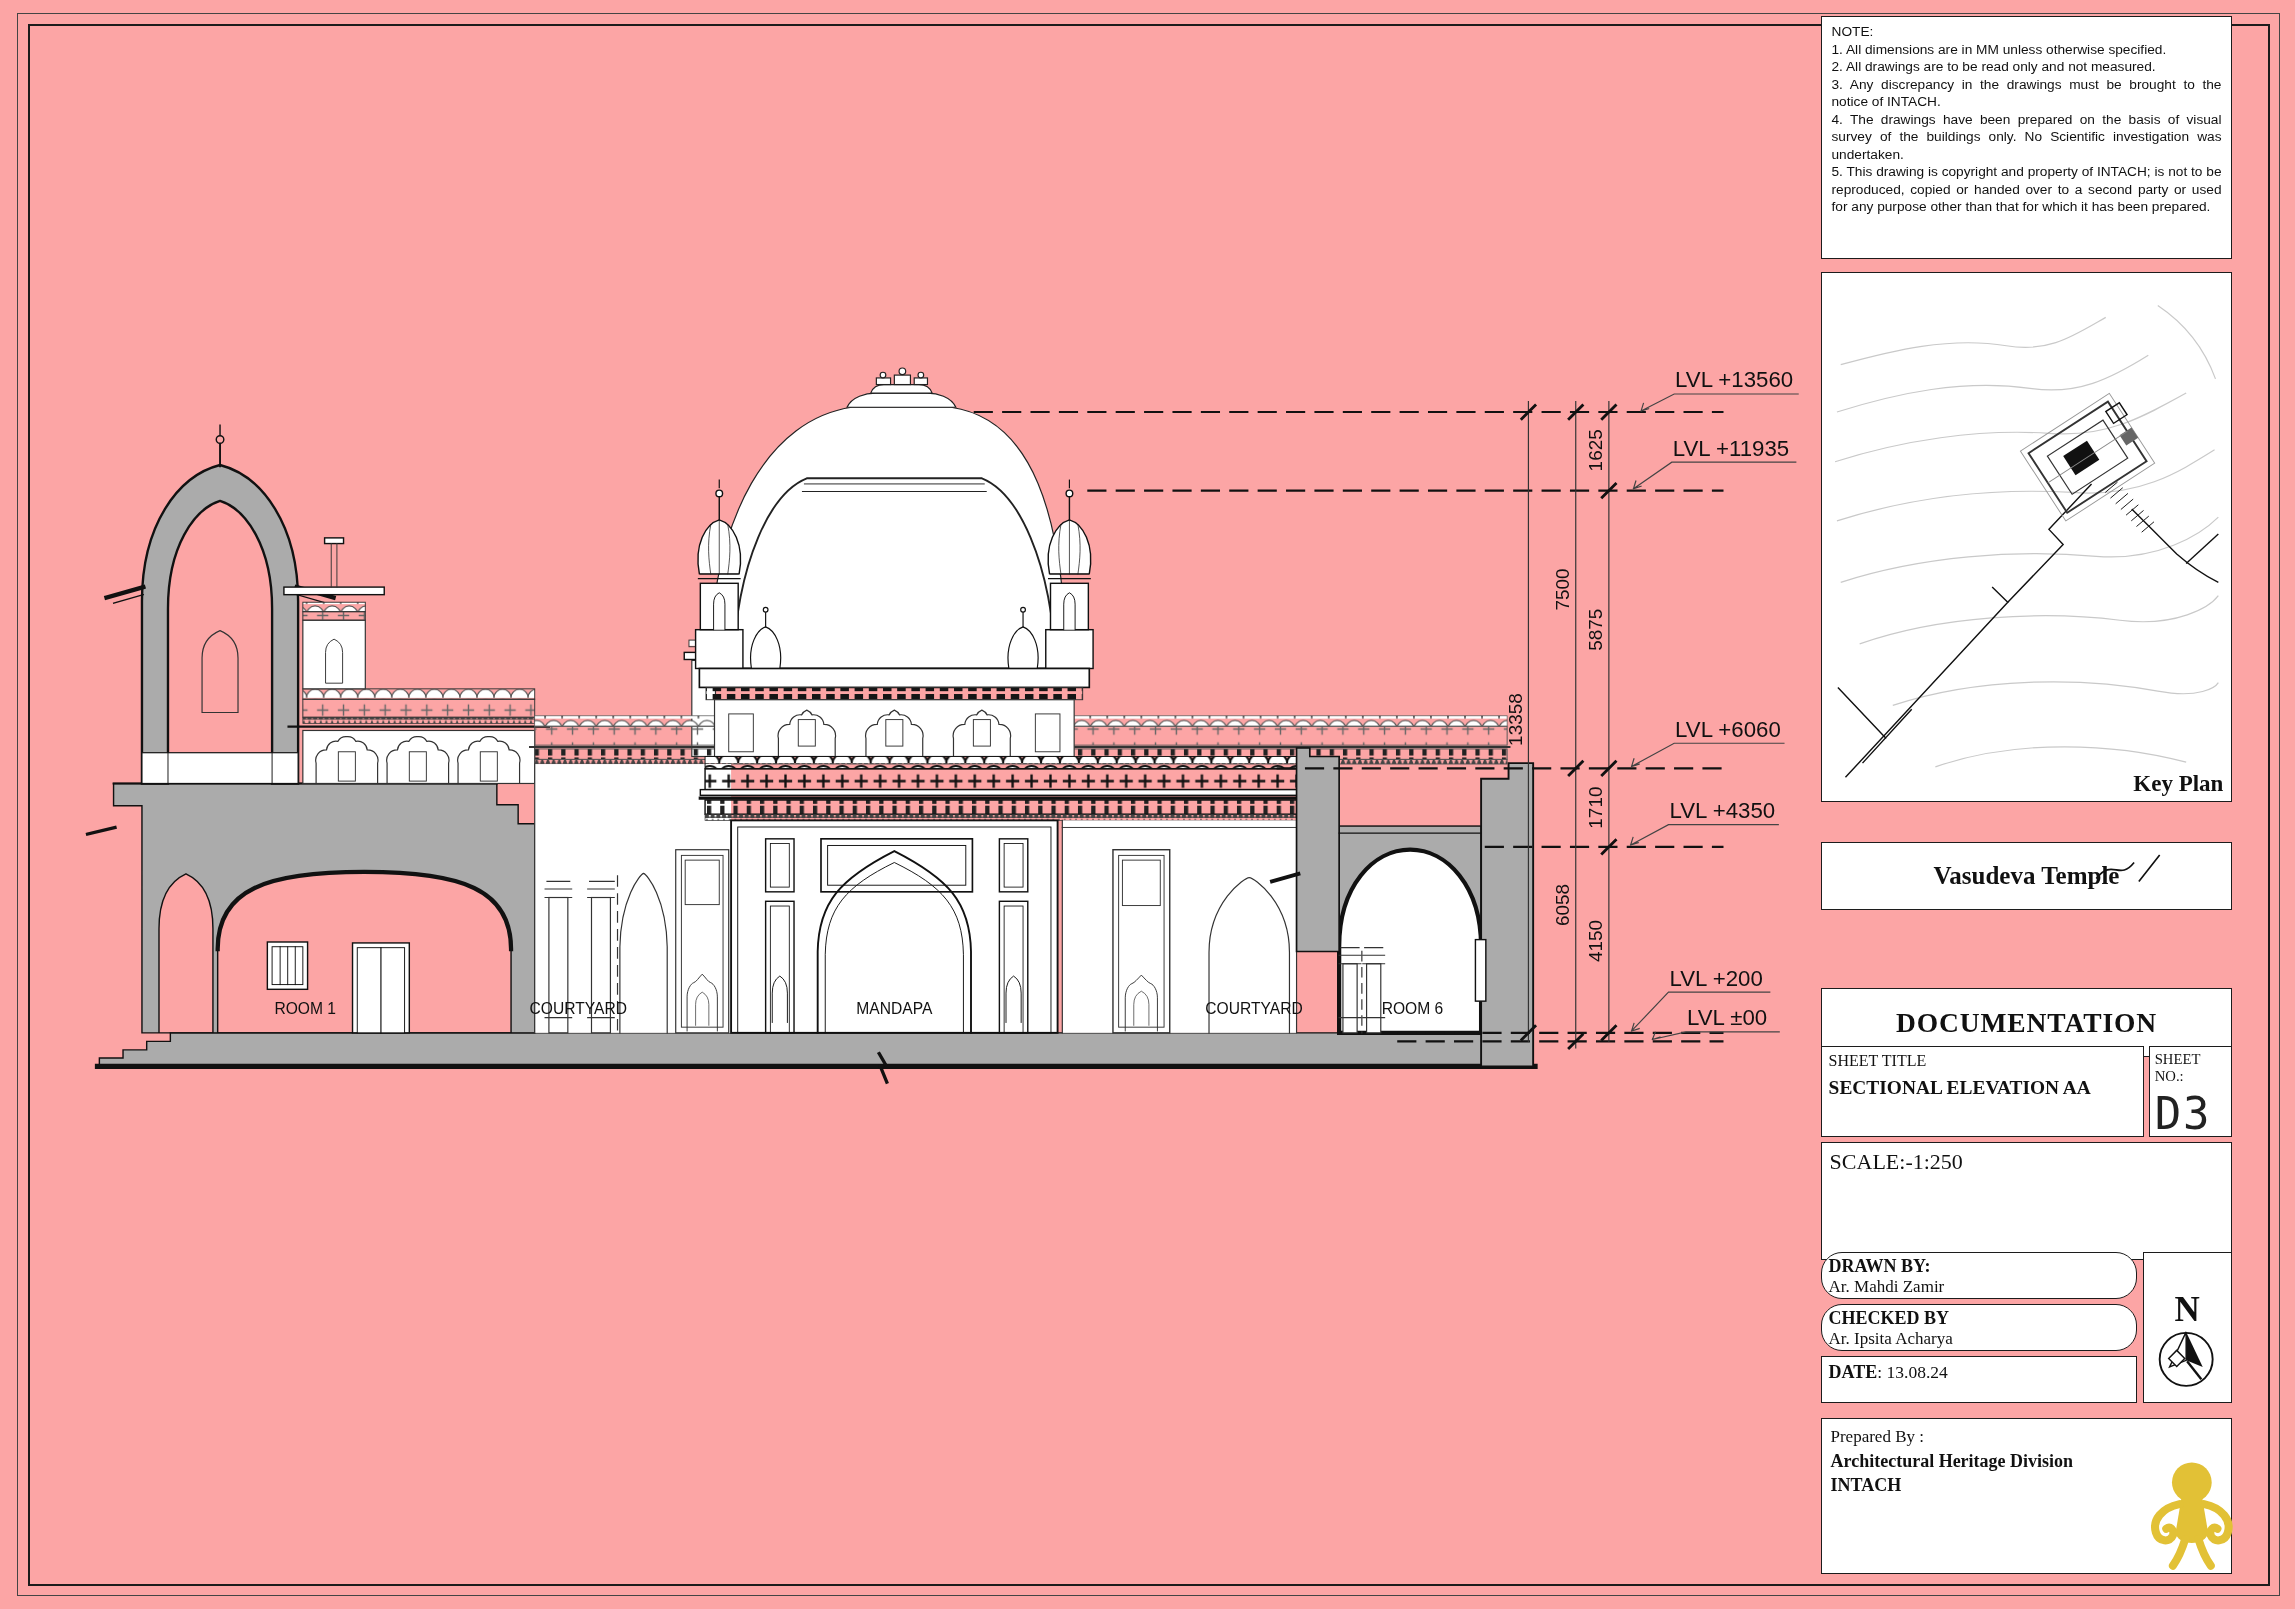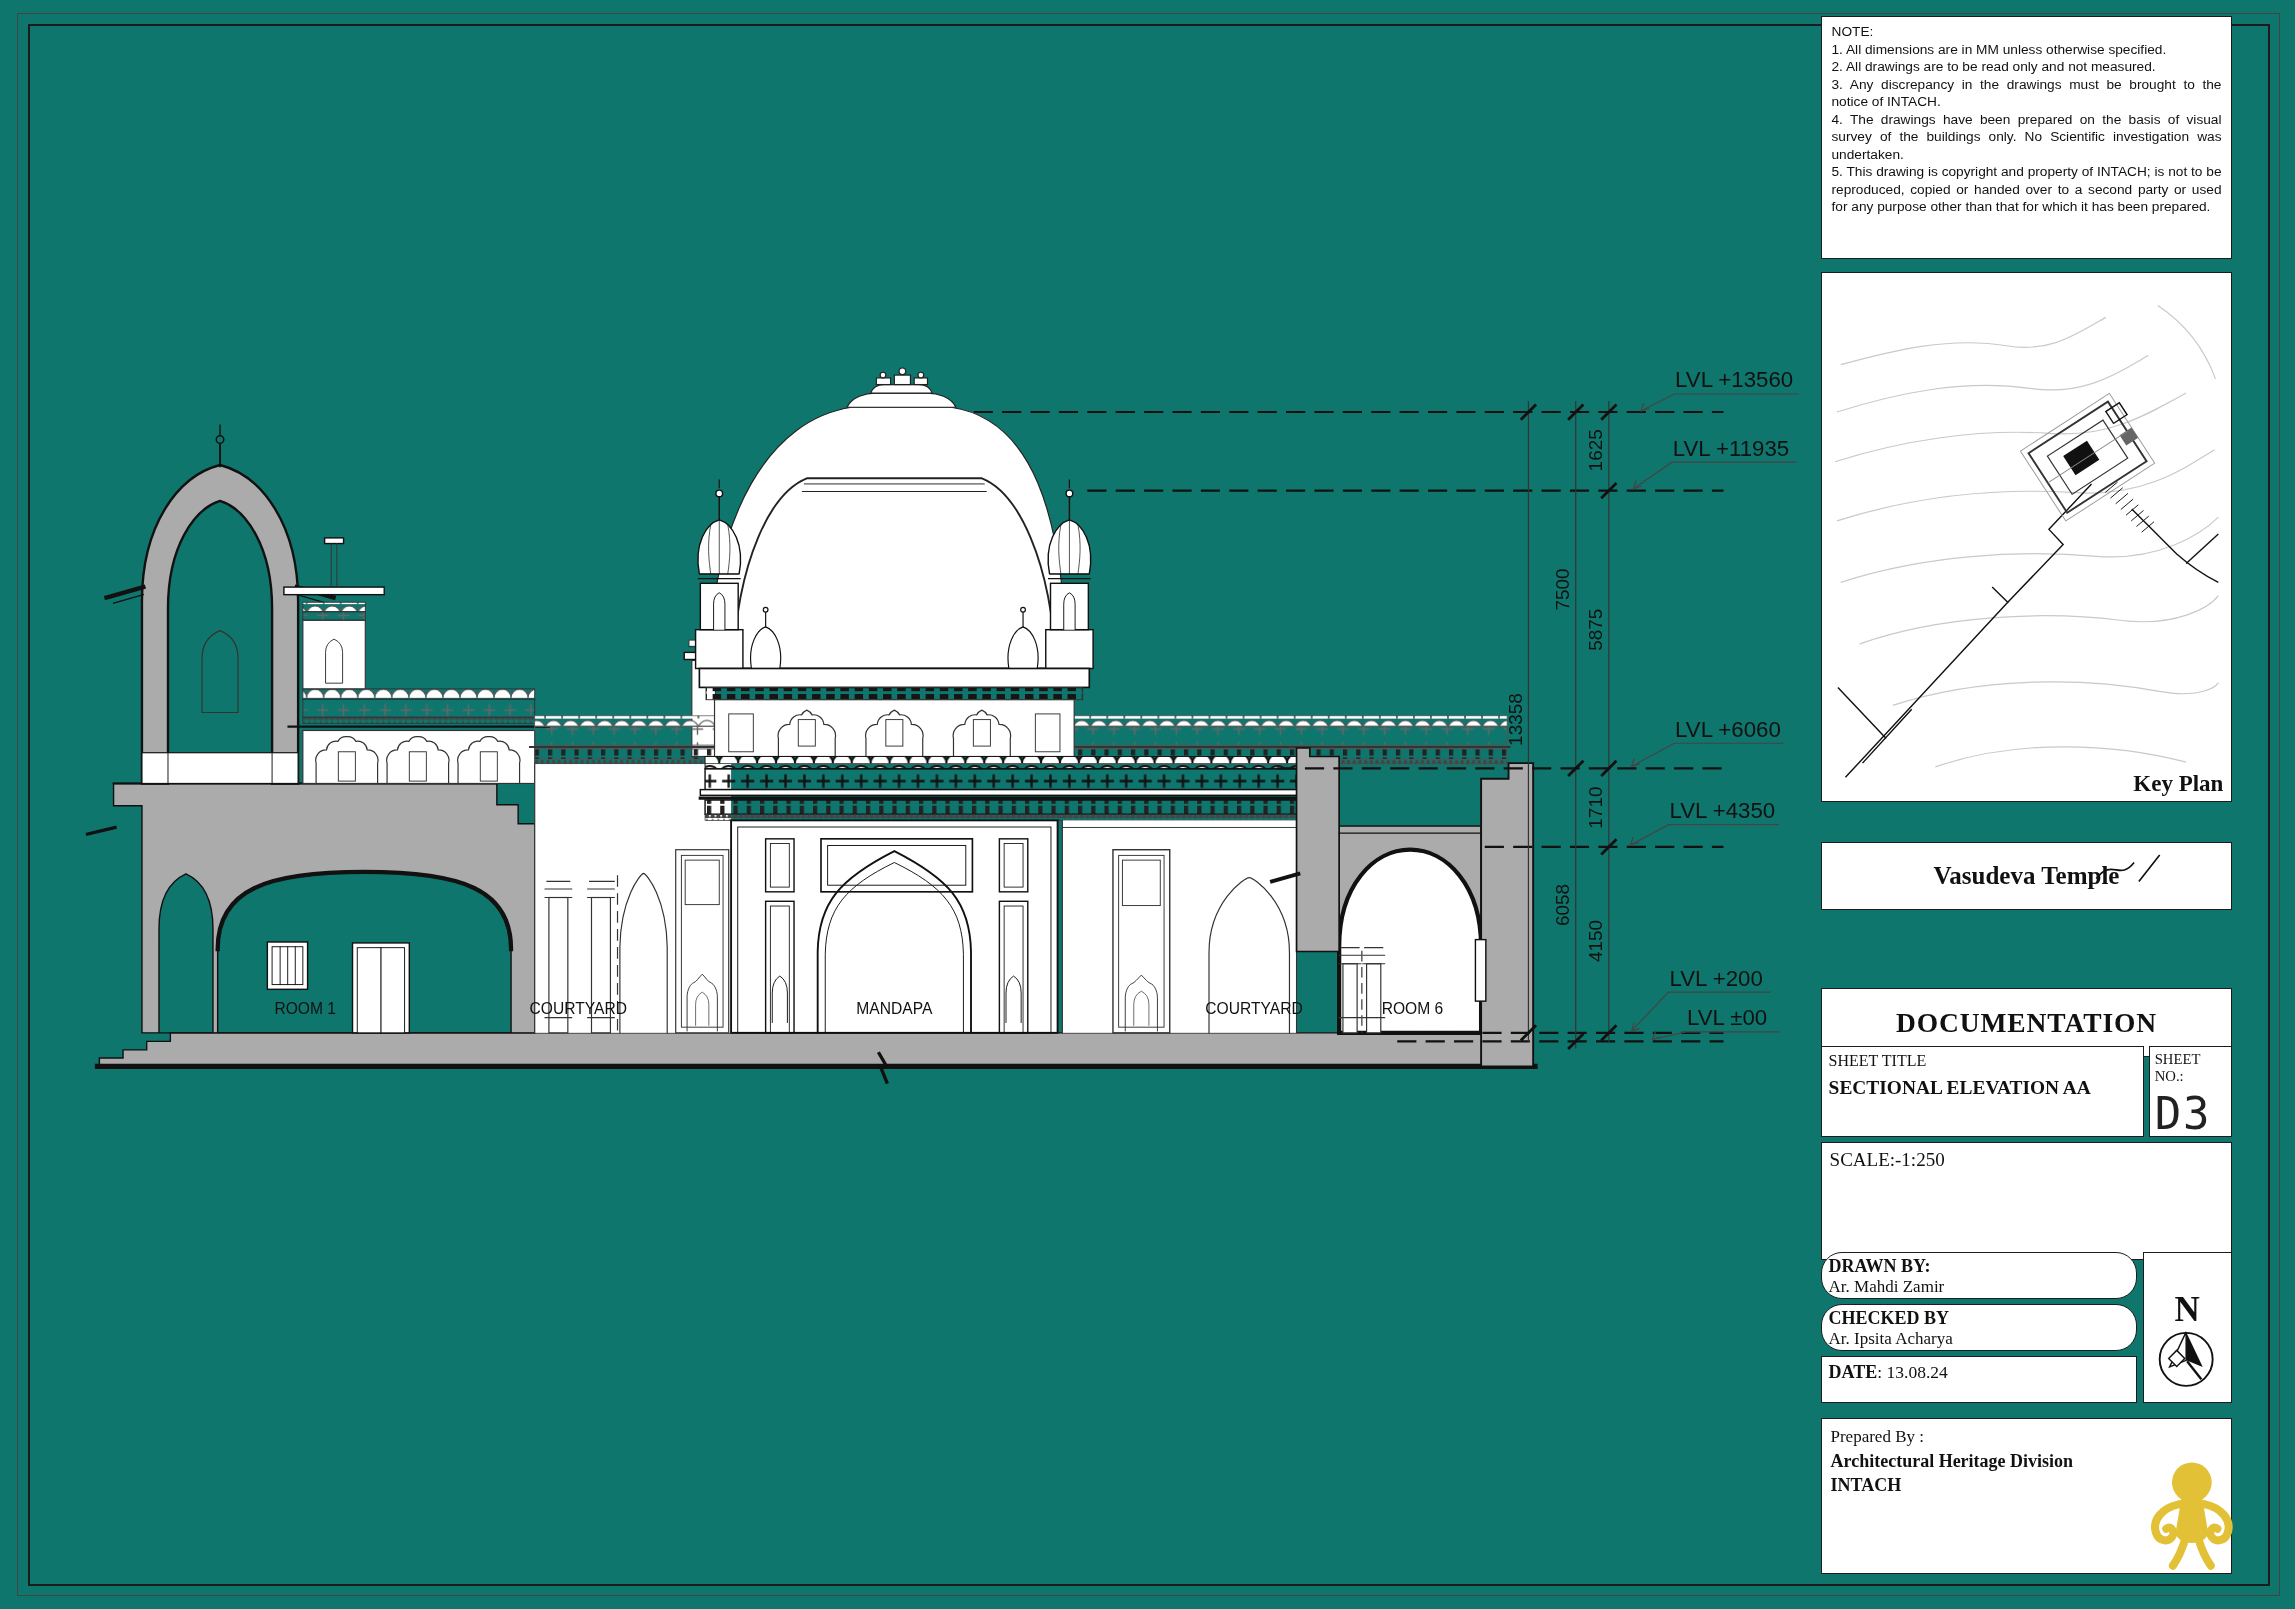--- a/index.html
+++ b/index.html
@@ -1,16 +1,16 @@
 <!DOCTYPE html>
 <html style="font-size:7.6px"><head>
 <meta charset="utf-8">
 <style>
   html,body{margin:0;padding:0;background:#e8e8e8;}
-  .sheet{position:relative;width:2295px;height:1610px;background:#0f766e;overflow:hidden;
+  .sheet{position:relative;width:2295px;height:1610px;background:#fca5a5;overflow:hidden;
          font-family:"Liberation Serif",serif;color:#111;}
   .frame{position:absolute;box-sizing:border-box;}
   .frame.outer{left:17px;top:13.3px;width:2263px;height:1583px;border:0.9px solid #444;}
   .frame.inner{left:27.5px;top:24px;width:2242px;height:1562px;border:2.4px solid #1c1c1c;}
   .box{position:absolute;box-sizing:border-box;border:1.4px solid #1c1c1c;background:#fff;}
   .notes{left:1821px;top:15.6px;width:411px;height:243px;font-family:"Liberation Sans",sans-serif;
          font-size:13.7px;line-height:17.5px;padding:6.6px 9.5px;}
   .notes p{margin:0;text-align:justify;}
   .keyplan{left:1821px;top:272px;width:411px;height:530px;}
   .kp-label{position:absolute;right:7.6px;bottom:3.8px;font-weight:bold;font-size:23px;}
@@ -20,21 +20,21 @@
                justify-content:center;font-size:25px;font-weight:bold;}
   .docbox{left:1821px;top:973px;width:411px;height:69px;display:flex;align-items:center;
           justify-content:center;font-size:27.5px;font-weight:bold;letter-spacing:0.9px;margin-top:15px;}
   .sheettitlebox{left:1821px;top:1046px;width:323px;height:91px;padding:4.7px 6.6px;}
   .st-label{font-size:16px;}
   .st-value{font-size:19.4px;font-weight:bold;margin-top:7.6px;}
   .sheetnobox{left:2149px;top:1046px;width:83px;height:91px;padding:3.8px 4.7px;}
   .sn-label{font-size:14.7px;}
   .sn-value{font-family:"DejaVu Sans Mono",monospace;font-size:44px;letter-spacing:1.9px;
             color:#222;margin-top:2.8px;}
-  .scalebox{left:1821px;top:1142px;width:411px;height:118px;padding:5.7px 7.6px;font-size:19px;}
+  .scalebox{left:1821px;top:1142px;width:411px;height:118px;padding:5.7px 7.6px;font-size:22px;}
   .drawnbox{left:1821px;top:1252px;width:316px;height:47px;padding:2.8px 6.6px;border-radius:21px;}
   .checkedbox{left:1821px;top:1304px;width:316px;height:47px;padding:2.8px 6.6px;border-radius:21px;}
   .datebox{left:1821px;top:1356px;width:316px;height:47px;padding:4.7px 6.6px;font-size:17.5px;}
   .lbl-b{font-size:18px;font-weight:bold;}
   .lbl-r{font-size:17px;}
   .compassbox{left:2143px;top:1252px;width:89px;height:151px;}
   .preparedbox{left:1821px;top:1418px;width:411px;height:156px;padding:6.6px 8.5px;font-size:17px;line-height:1.35;}
   .prep-b{font-weight:bold;font-size:18px;}
   svg.overlay{position:absolute;left:0;top:0;width:2295px;height:1610px;pointer-events:none;}
   svg text{fill:#111;}

